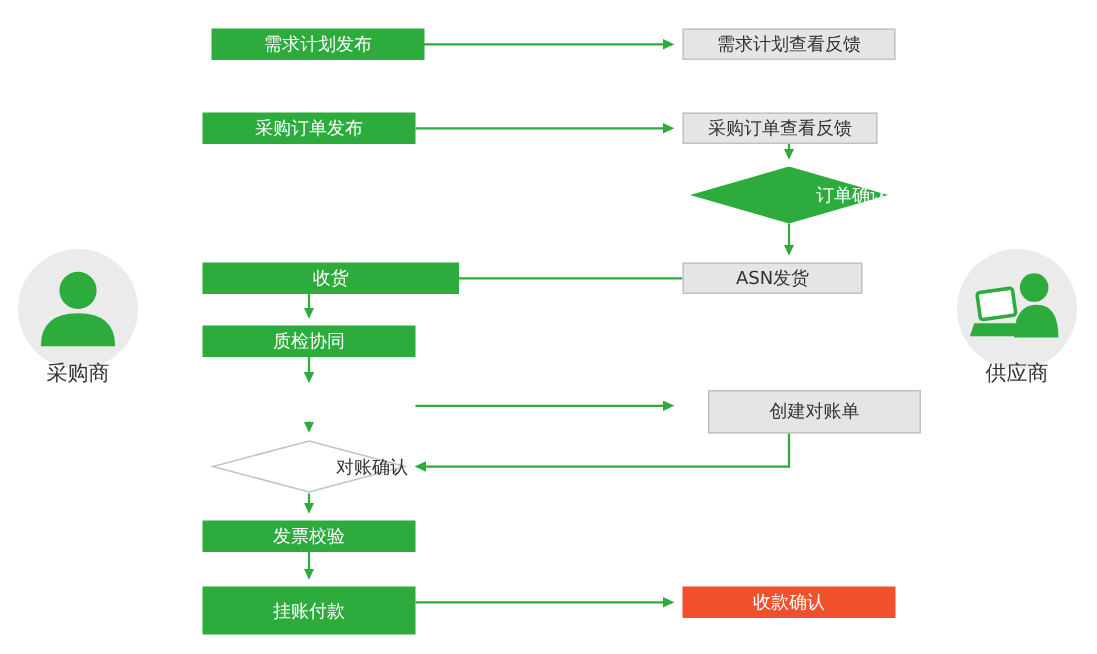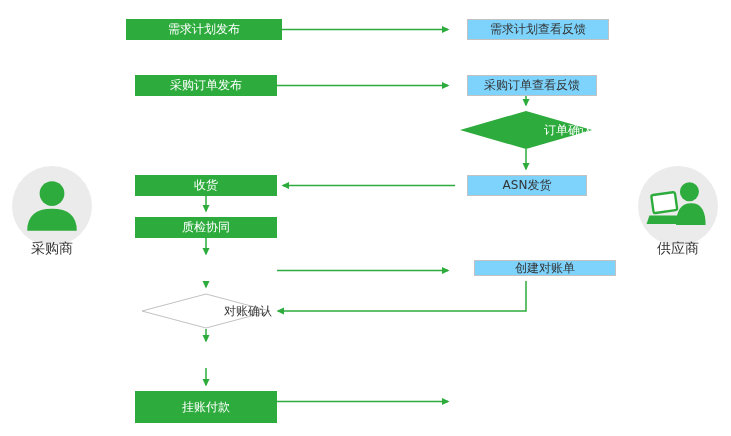--- a/index.html
+++ b/index.html
@@ -29,21 +29,21 @@
   .arrowhead-shape{fill:var(--green);}
   .node{
     position:absolute;
     z-index:2;
     display:flex;align-items:center;justify-content:center;
     font-size:12px;
     box-sizing:border-box;
     white-space:nowrap;
   }
   .node.green{background:var(--green);color:#ffffff;}
-  .node.white{background:#7dd3fc;border:1px solid var(--box-border);color:var(--text-dark);margin-left:12px;}
+  .node.white{background:#e5e5e5;border:1px solid var(--box-border);color:var(--text-dark);}
   .node.red{background:var(--red);color:#ffffff;}
   .diamond{
     position:absolute;z-index:2;
     display:flex;align-items:center;justify-content:flex-end;
     font-size:12px;
   }
   .diamond svg{position:absolute;left:0;top:0;width:100%;height:100%;}
   .diamond .dlabel{position:relative;z-index:1;}
   .diamond.green-d .dlabel{color:#ffffff;}
   .diamond.white-d .dlabel{color:var(--text-dark);}
@@ -81,59 +81,65 @@
     <path class="arrow" d="M206,196 L206,211" marker-end="url(#arrowhead)"></path>
     <path class="arrow" d="M206,238 L206,254" marker-end="url(#arrowhead)"></path>
     <path class="arrow" d="M277,270.5 L448,270.5" marker-end="url(#arrowhead)"></path>
     <path class="arrow" d="M206,281 L206,287" marker-end="url(#arrowhead)"></path>
     <path class="arrow" d="M526,281 L526,311 L278,311" marker-end="url(#arrowhead)"></path>
     <path class="arrow" d="M206,329 L206,341" marker-end="url(#arrowhead)"></path>
     <path class="arrow" d="M206,368 L206,385" marker-end="url(#arrowhead)"></path>
     <path class="arrow" d="M277,401.5 L448,401.5" marker-end="url(#arrowhead)"></path>
   </svg>
 
-  <div class="node green" style="left:126px;top:19px;width:156px;height:21px">
+  <div class="node green" style="left:141px;top:19px;width:142px;height:21px">
     <span>需求计划发布</span>
   </div>
   <div class="node green" style="left:135px;top:75px;width:142px;height:21px">
     <span>采购订单发布</span>
   </div>
-  <div class="node green" style="left:135px;top:175px;width:142px;height:21px">
+  <div class="node green" style="left:135px;top:175px;width:171px;height:21px">
     <span>收货</span>
   </div>
   <div class="node green" style="left:135px;top:217px;width:142px;height:21px">
     <span>质检协同</span>
   </div>
   <div class="diamond white-d" style="left:140px;top:293px;width:132px;height:36px">
     <svg viewBox="0 0 132 36" preserveAspectRatio="none">
       <polygon class="d-white" points="66,1 130,18 66,35 2,18"></polygon>
     </svg>
     <span class="dlabel">对账确认</span>
+  </div>
+  <div class="node green" style="left:135px;top:347px;width:142px;height:21px">
+    <span>发票校验</span>
   </div>
   <div class="node green" style="left:135px;top:391px;width:142px;height:32px">
     <span>挂账付款</span>
   </div>
 
   <div class="node white" style="left:455px;top:19px;width:142px;height:21px">
     <span>需求计划查看反馈</span>
   </div>
   <div class="node white" style="left:455px;top:75px;width:130px;height:21px">
     <span>采购订单查看反馈</span>
   </div>
   <div class="diamond green-d" style="left:460px;top:111px;width:132px;height:38px">
     <svg viewBox="0 0 132 38" preserveAspectRatio="none">
       <polygon class="d-green" points="66,0 132,19 66,38 0,19"></polygon>
     </svg>
     <span class="dlabel">订单确认</span>
   </div>
   <div class="node white" style="left:455px;top:175px;width:120px;height:21px">
     <span>ASN发货</span>
   </div>
-  <div class="node white" style="left:462px;top:260px;width:142px;height:16px">
+  <div class="node white" style="left:472px;top:260px;width:142px;height:29px">
     <span>创建对账单</span>
+  </div>
+  <div class="node red" style="left:455px;top:391px;width:142px;height:21px">
+    <span>收款确认</span>
   </div>
 
   <div class="avatar" style="left:12px;top:166px">
     <svg viewBox="0 0 84 84">
       <circle class="av-circle" cx="42" cy="42" r="42"></circle>
       <circle class="av-person" cx="42" cy="29" r="13"></circle>
       <path class="av-person" d="M16,68 Q16,45 42,45 Q68,45 68,68 Z"></path>
     </svg>
   </div>
   <div class="actor-label" style="left:8px;top:240px">采购商</div>

